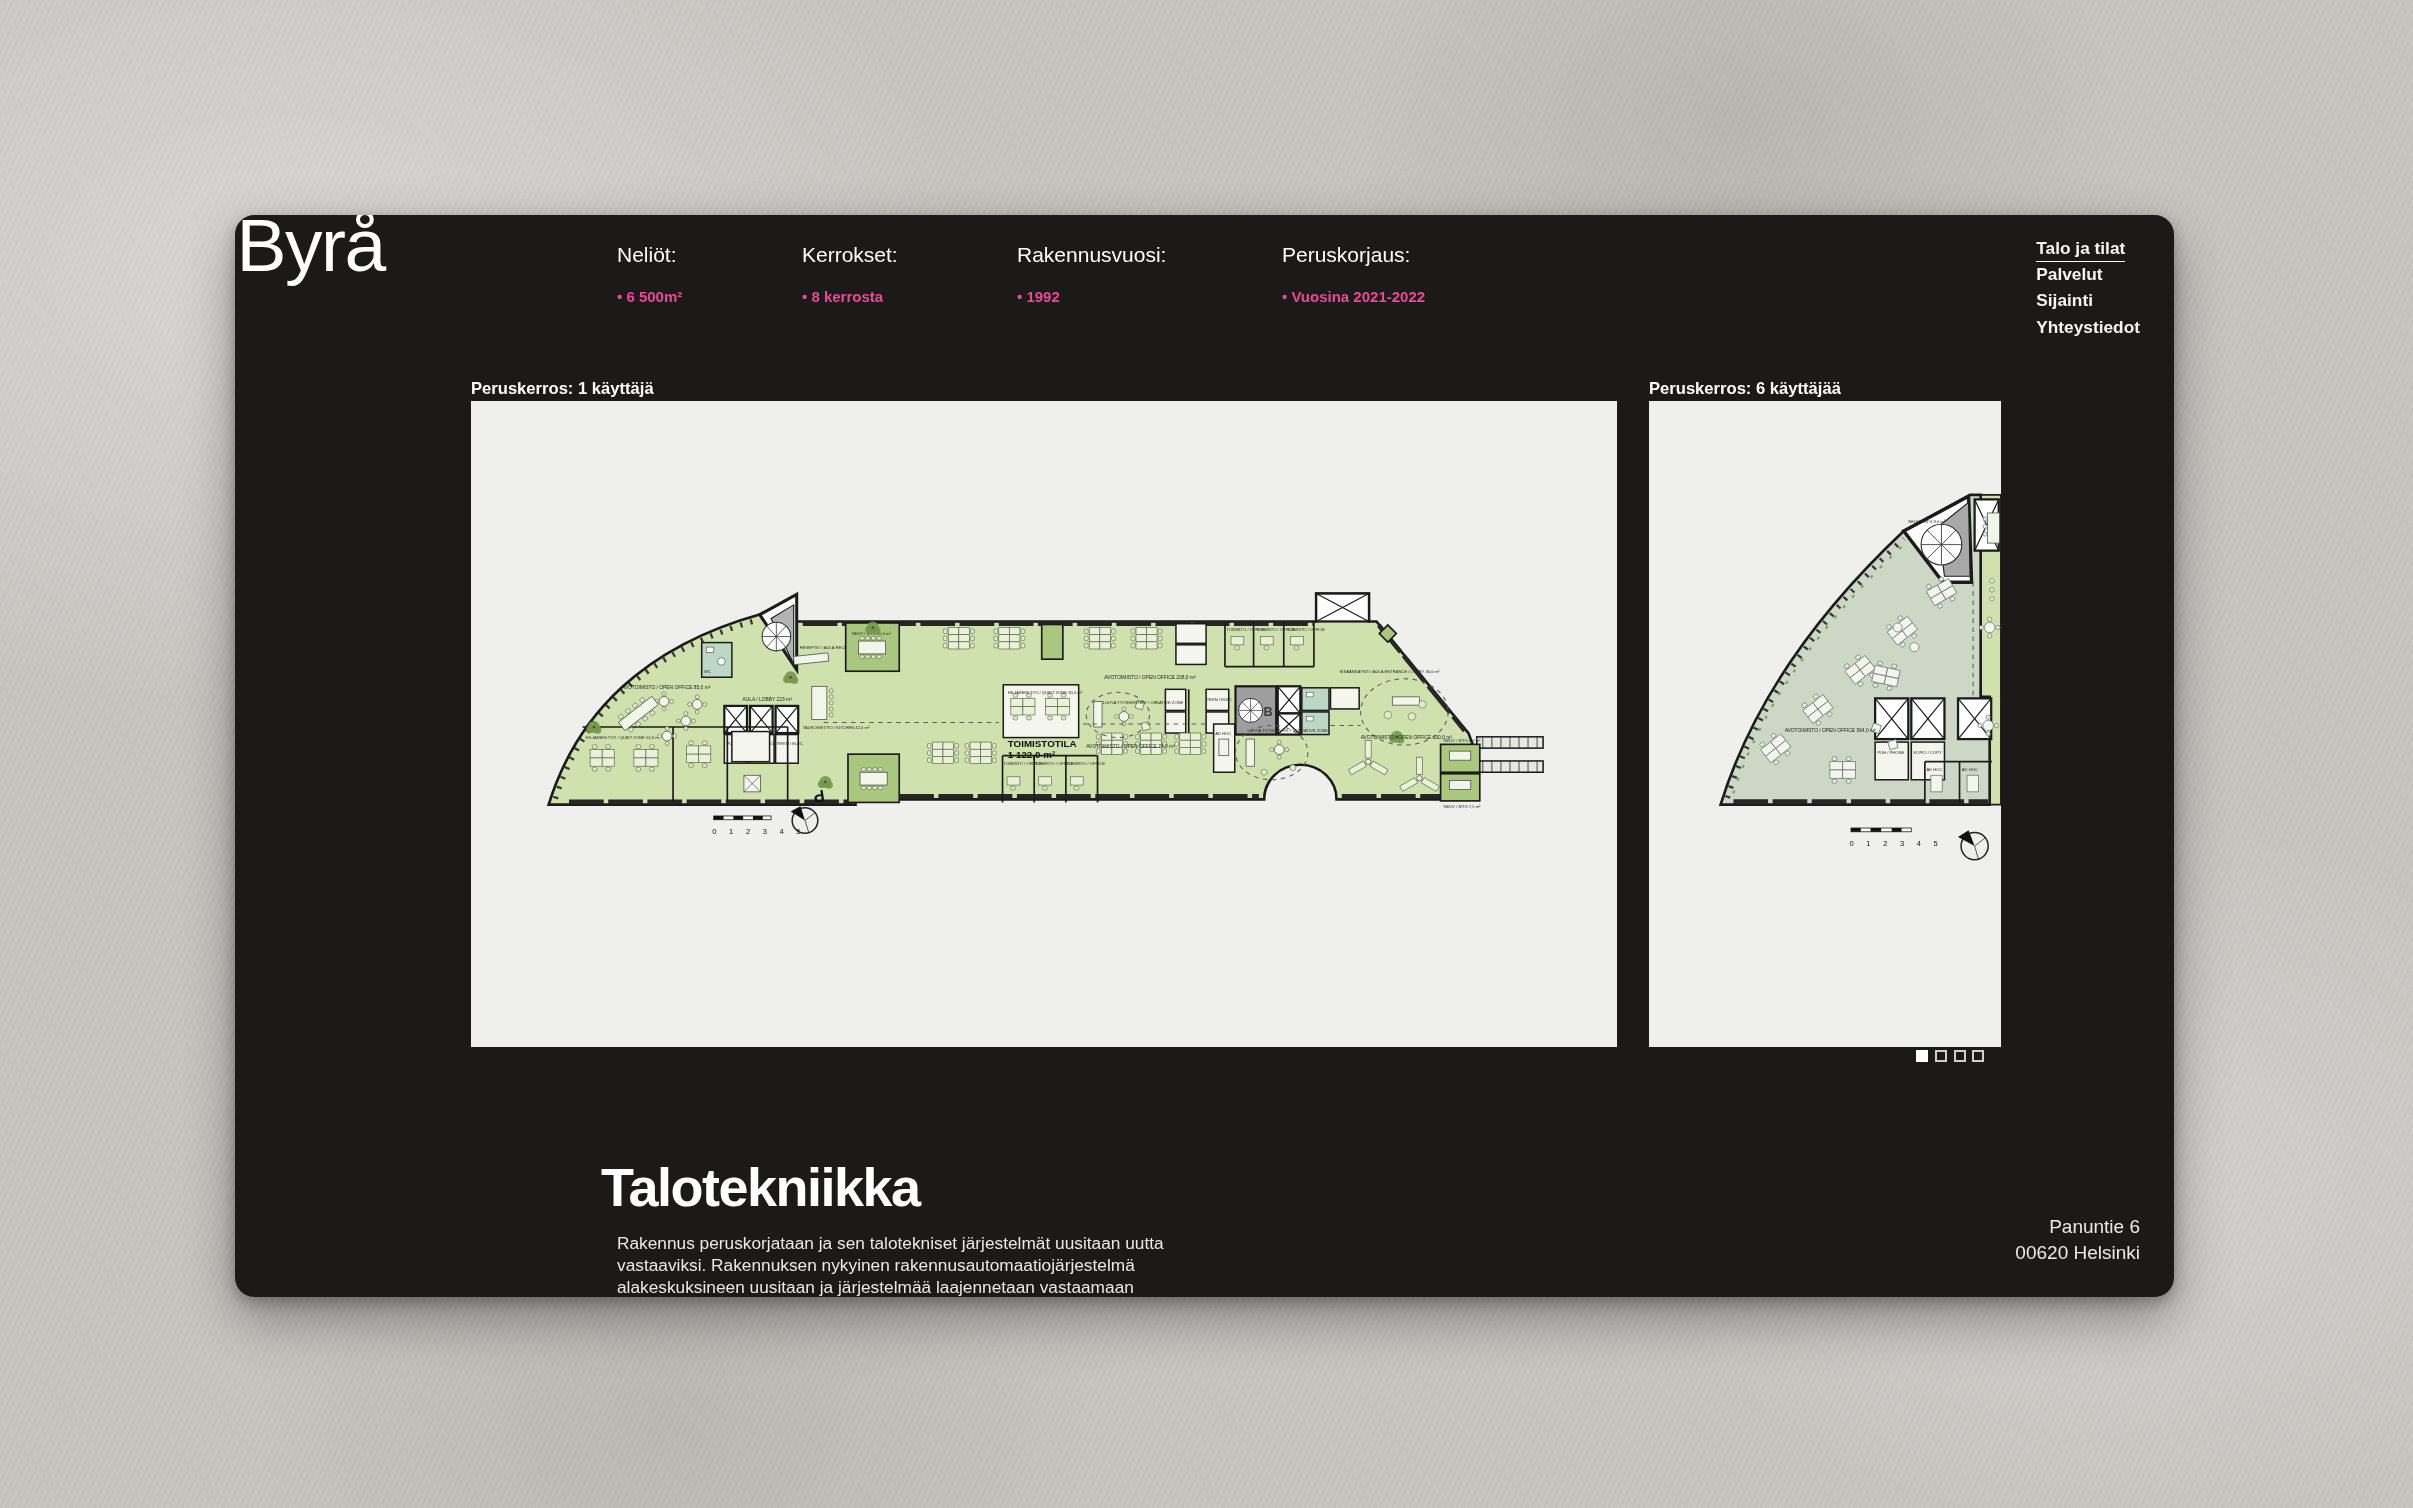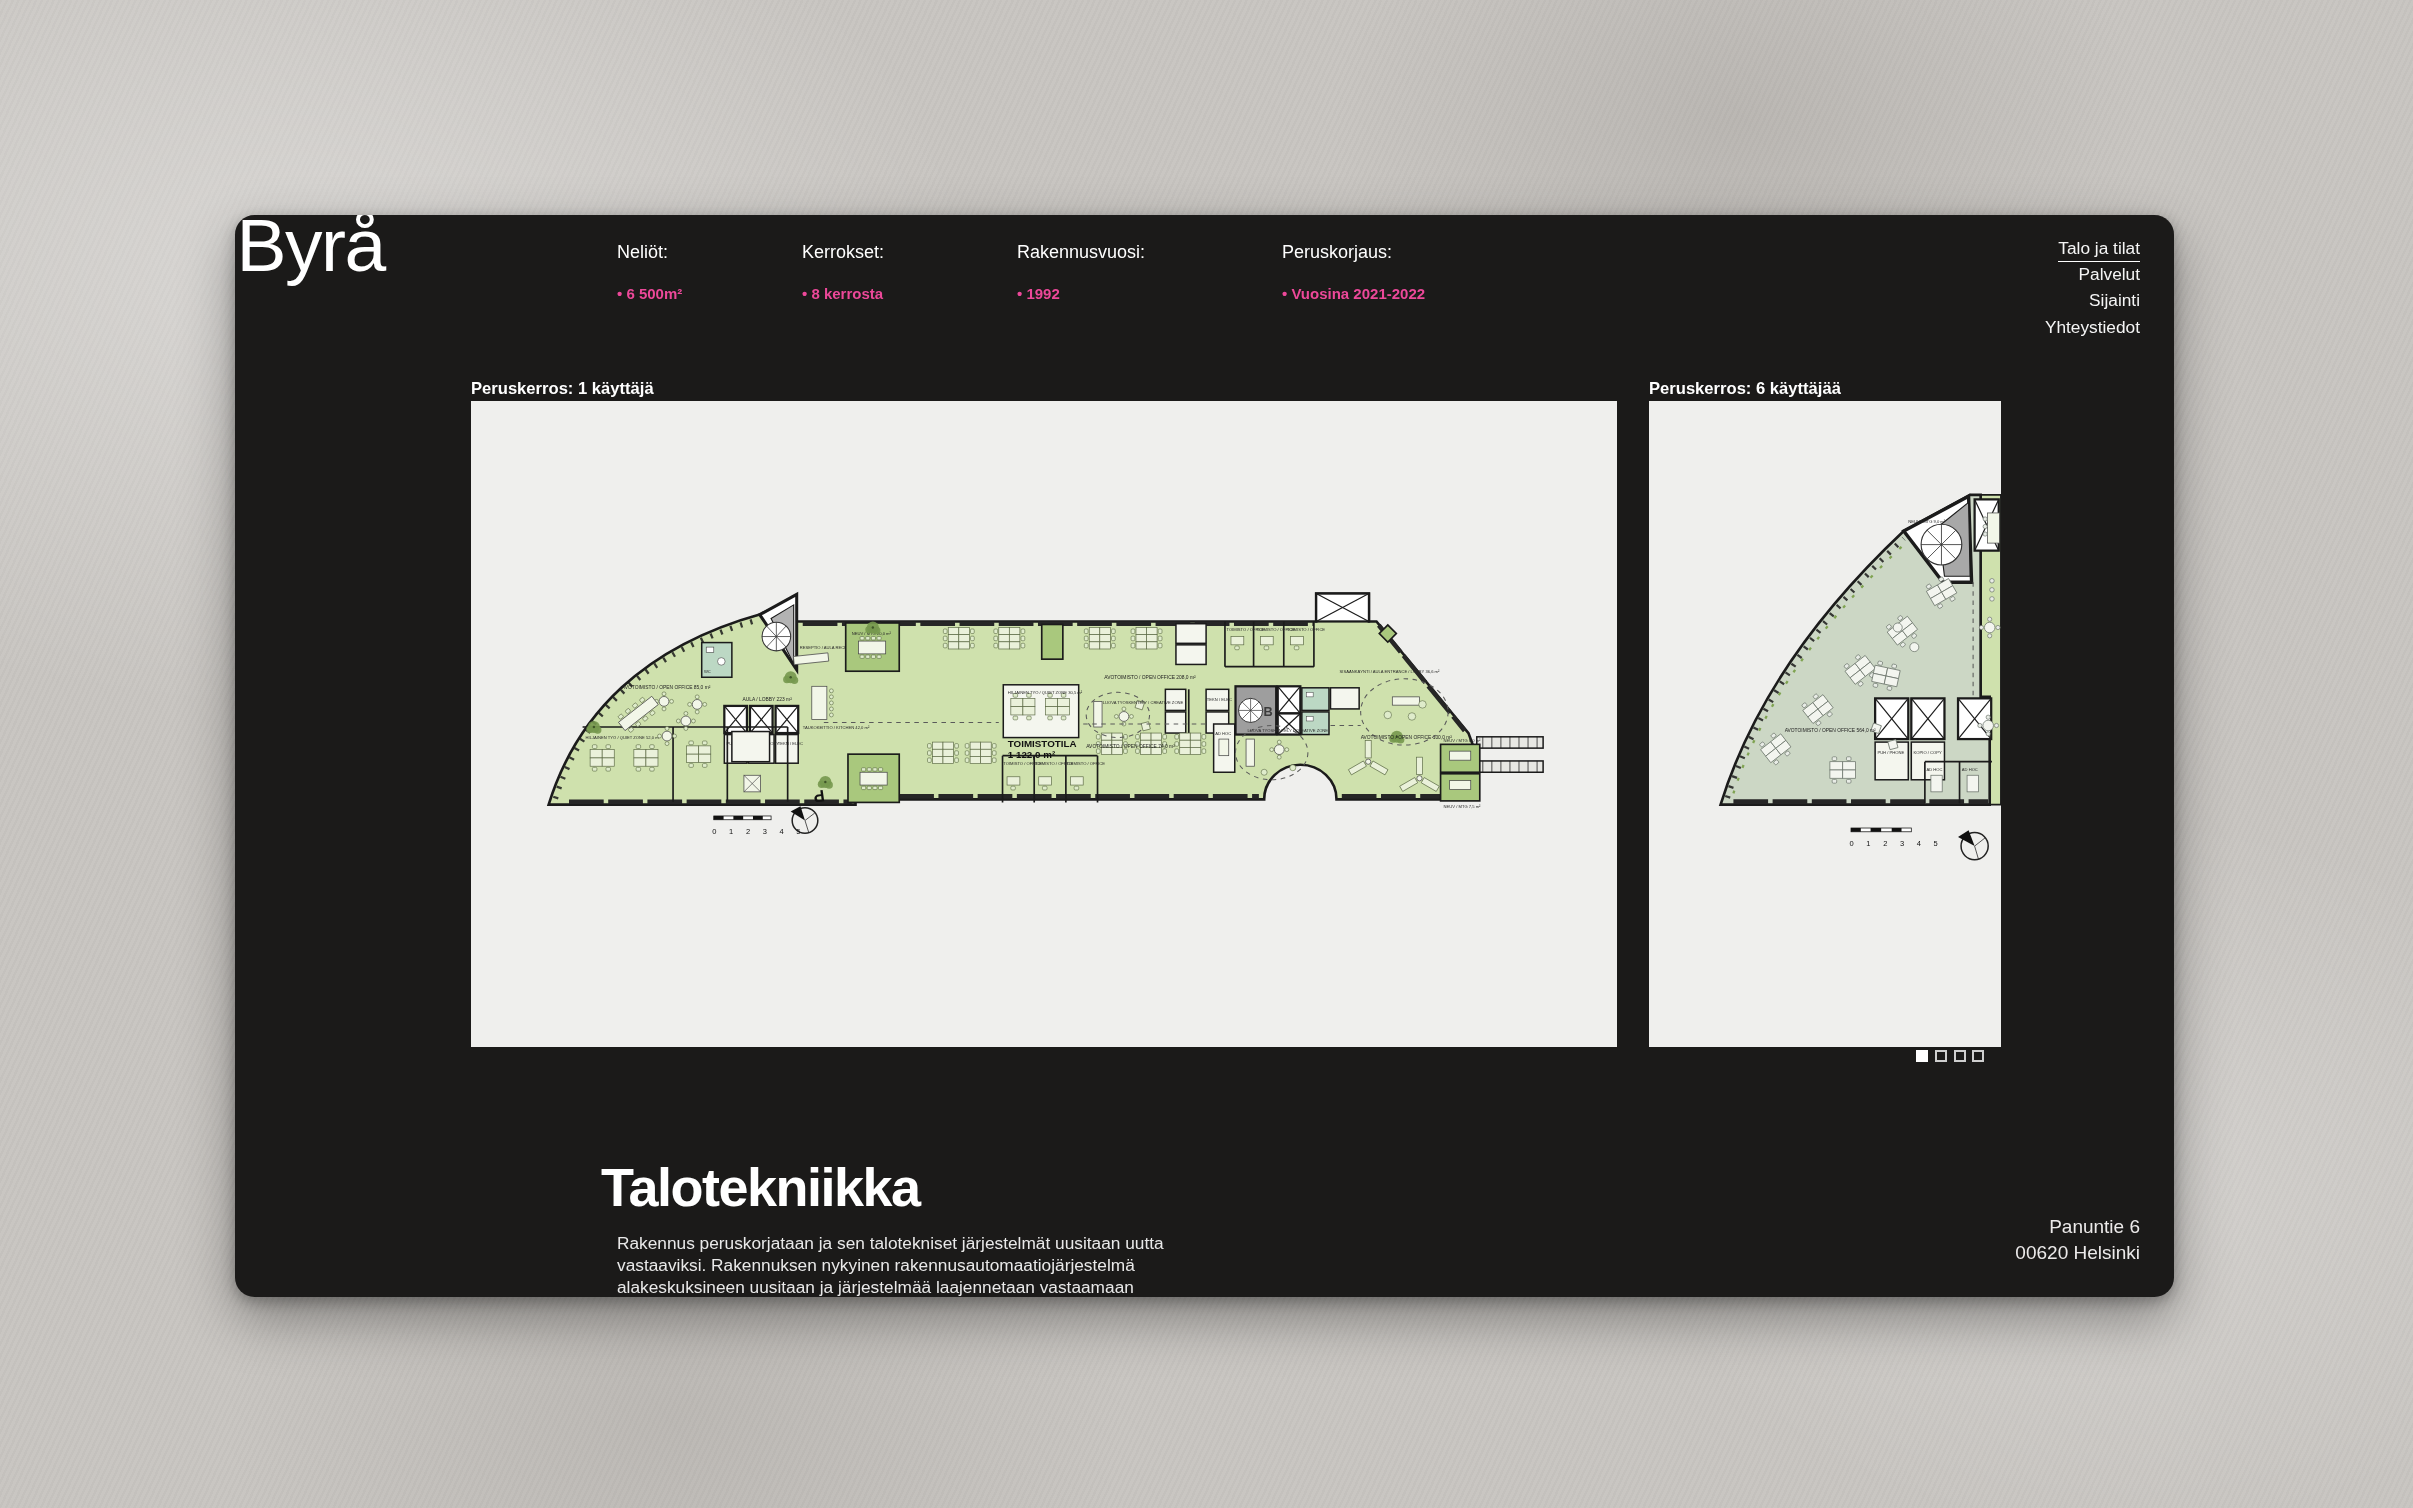--- a/index.html
+++ b/index.html
@@ -18,23 +18,23 @@
     position:absolute;left:235px;top:215px;width:1939px;height:1082px;
     background:#1b1a19;border-radius:19.6px;overflow:hidden;
     box-shadow:0 21px 53px rgba(0,0,0,.35), 0 4.5px 13.6px rgba(0,0,0,.25);
     color:#fff;
   }
   .logo{
     position:absolute;left:1.5px;top:-10.6px;font-size:75px;font-weight:400;
     letter-spacing:-1.5px;line-height:1.1;color:#fff;
   }
   .stat{position:absolute;top:27px;}
-  .stat .lbl{font-size:18px;font-weight:400;color:#fff;line-height:1.2;}
+  .stat .lbl{font-size:21px;font-weight:400;color:#fff;line-height:1.2;}
   .stat .val{margin-top:21px;font-size:15px;font-weight:700;color:#ec4899;white-space:nowrap;}
-  .nav{position:absolute;right:34px;top:19.6px;text-align:right;}
+  .nav{position:absolute;right:34px;top:19.6px;text-align:left;font-weight:bold;}
   .nav .item{display:block;font-size:17.3px;line-height:26.4px;color:#f5f5f5;text-decoration:none;cursor:pointer;}
   .nav .item.active .t{border-bottom:1.9px solid #fff;padding-bottom:3px;}
   .panel{position:absolute;top:186px;height:646px;background:#efefed;overflow:hidden;}
   .panel.left{left:236px;width:1146px;}
   .panel.right{left:1414px;width:352px;}
   .caption{position:absolute;top:164px;font-size:16.6px;font-weight:700;color:#fff;}
   .caption.c1{left:236px;}
   .caption.c2{left:1414px;}
   .dots{position:absolute;left:1681px;top:835px;display:flex;gap:6.8px;}
   .dot{width:12px;height:12px;box-sizing:border-box;border:2.3px solid #cfcfcf;background:transparent;cursor:pointer;}

